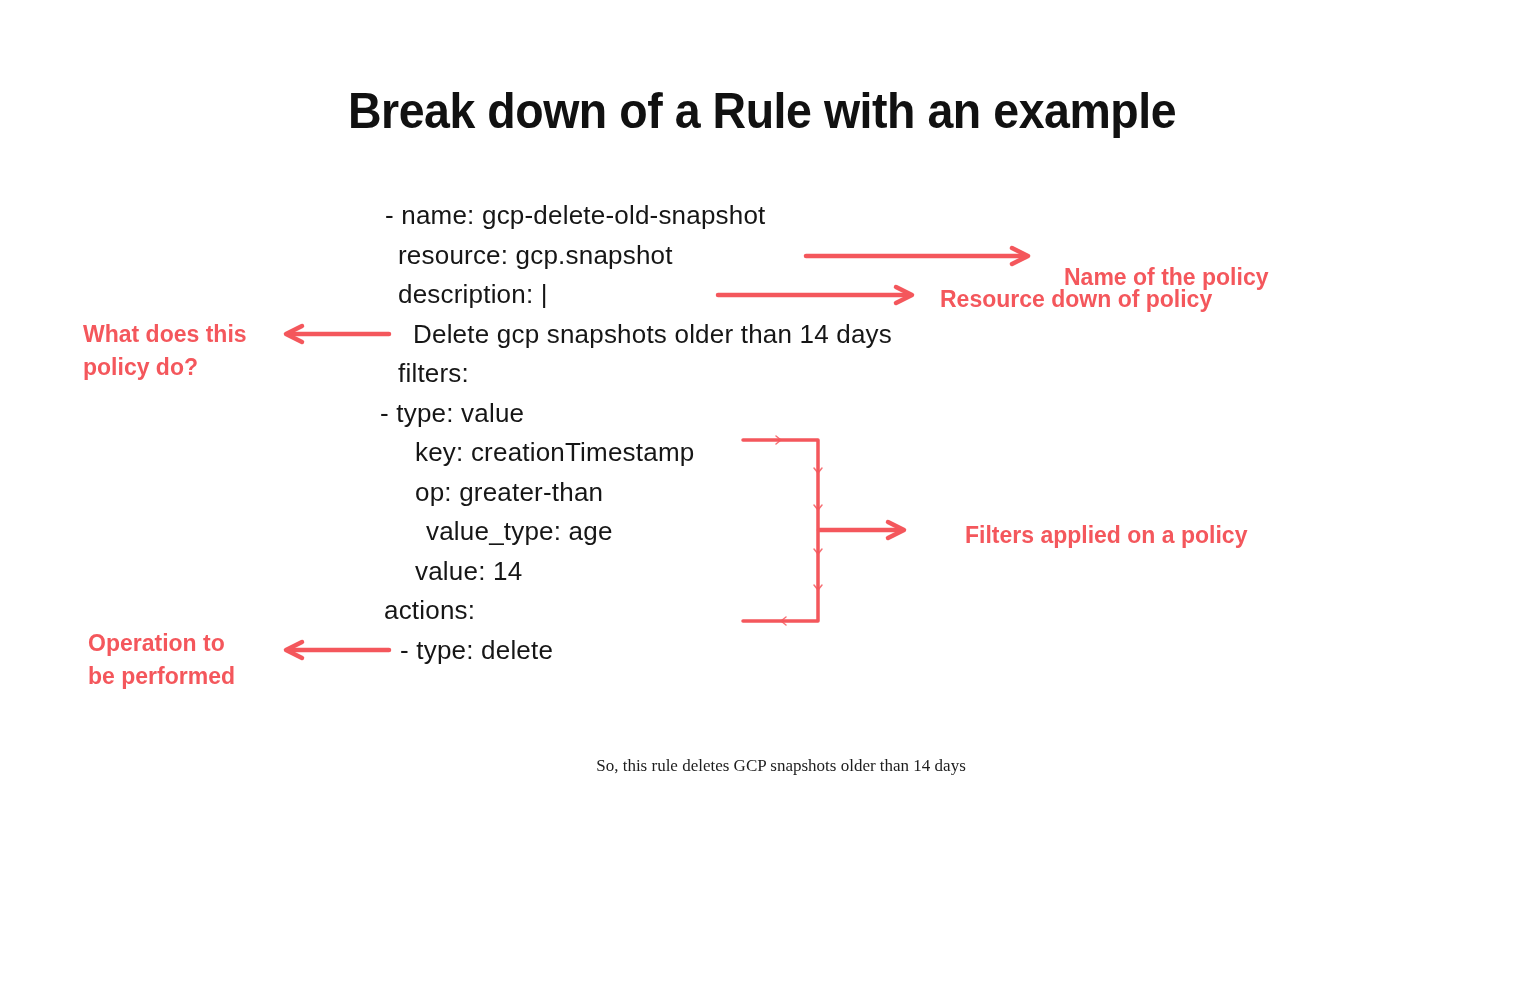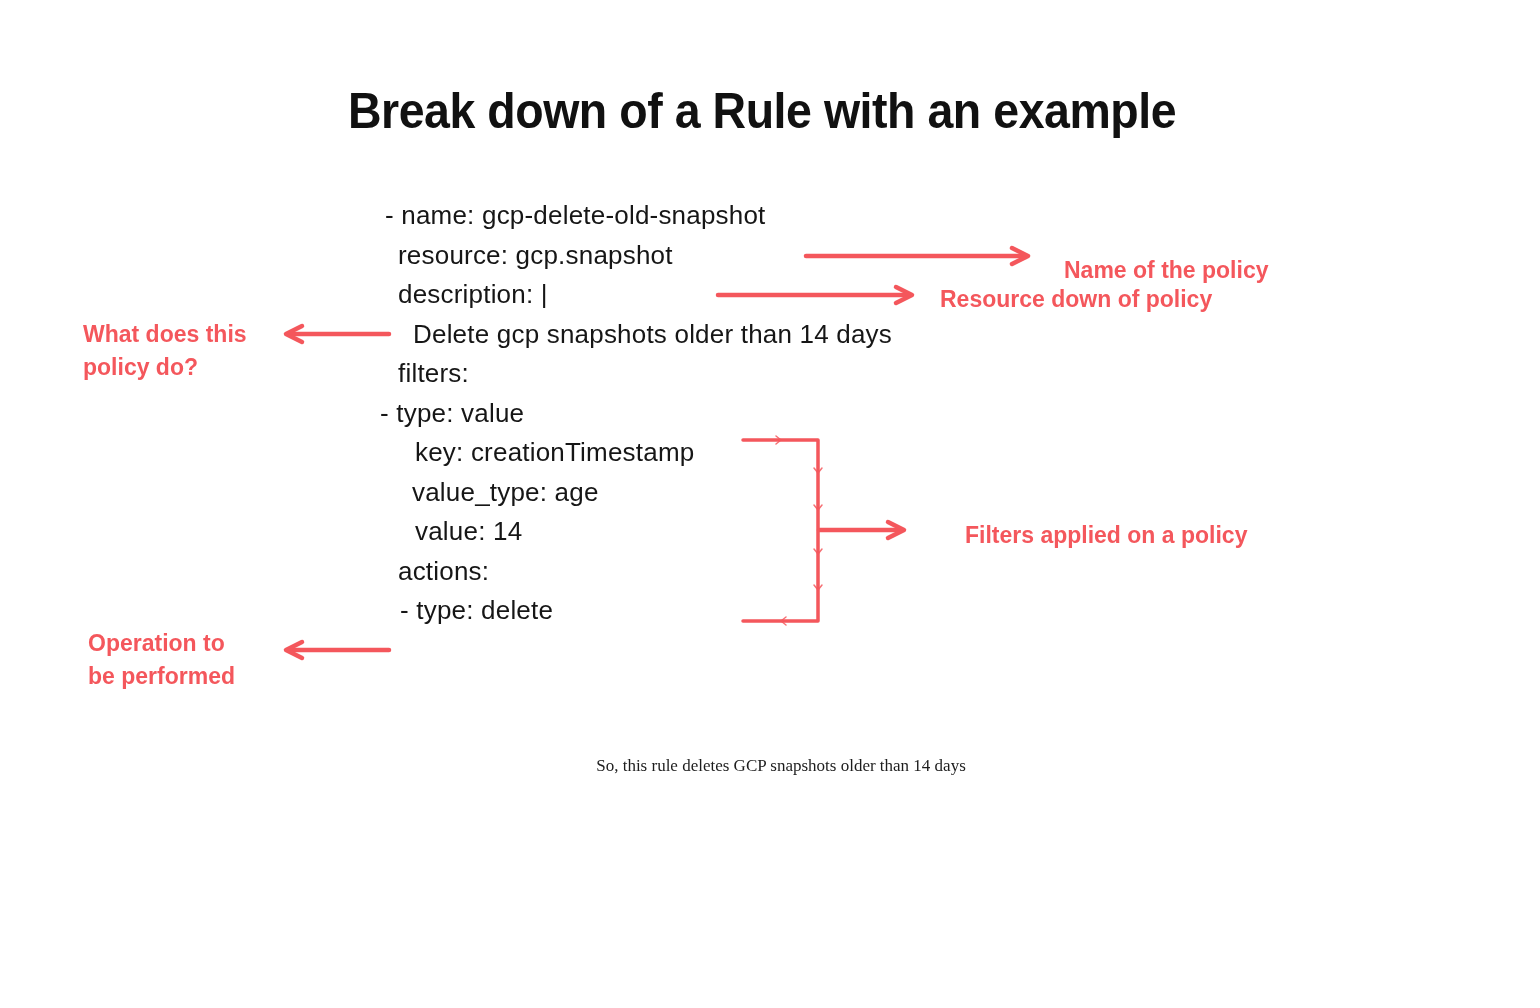--- a/index.html
+++ b/index.html
@@ -92,23 +92,24 @@
   <h1 class="title">Break down of a Rule with an example</h1>
 
   <div class="code">
     <div class="code-line" style="margin-left:17px">- name: gcp-delete-old-snapshot</div>
     <div class="code-line" style="margin-left:30px">resource: gcp.snapshot</div>
     <div class="code-line" style="margin-left:30px">description: |</div>
     <div class="code-line" style="margin-left:45px">Delete gcp snapshots older than 14 days</div>
     <div class="code-line" style="margin-left:30px">filters:</div>
     <div class="code-line" style="margin-left:12px">- type: value</div>
     <div class="code-line" style="margin-left:47px">key: creationTimestamp</div>
-    <div class="code-line" style="margin-left:44px">value_type: age</div>
+    <div class="code-line" style="margin-left:47px">op: greater-than</div>
+    <div class="code-line" style="margin-left:58px">value_type: age</div>
     <div class="code-line" style="margin-left:47px">value: 14</div>
-    <div class="code-line" style="margin-left:30px">actions:</div>
+    <div class="code-line" style="margin-left:16px">actions:</div>
     <div class="code-line" style="margin-left:32px">- type: delete</div>
   </div>
 
   <svg class="overlay" width="1540" height="1008" viewBox="0 0 1540 1008" aria-hidden="true">
 
     <g>
       <line class="arrow" x1="806" y1="256" x2="1022" y2="256"></line>
       <path class="arrow" d="M1012 248 L1028 256 L1012 264"></path>
     </g>
 
@@ -136,21 +137,21 @@
       <line class="arrow" x1="819" y1="530" x2="898" y2="530"></line>
       <path class="arrow" d="M888 522 L904 530 L888 538"></path>
     </g>
 
     <g>
       <line class="arrow" x1="389" y1="650" x2="292" y2="650"></line>
       <path class="arrow" d="M302 642 L286 650 L302 658"></path>
     </g>
   </svg>
 
-  <div class="label" style="left:1064px;top:254px">Name of the policy</div>
+  <div class="label" style="left:1064px;top:261px">Name of the policy</div>
 
   <div class="label" style="left:940px;top:283px">Resource down of policy</div>
 
   <div class="label wrap" style="left:83px;top:318px;width:172px">What does this policy do?</div>
 
   <div class="label" style="left:965px;top:519px">Filters applied on a policy</div>
 
   <div class="label wrap" style="left:88px;top:627px;width:162px">Operation to be performed</div>
 
   <div class="footer">So, this rule deletes GCP snapshots older than 14 days</div>

